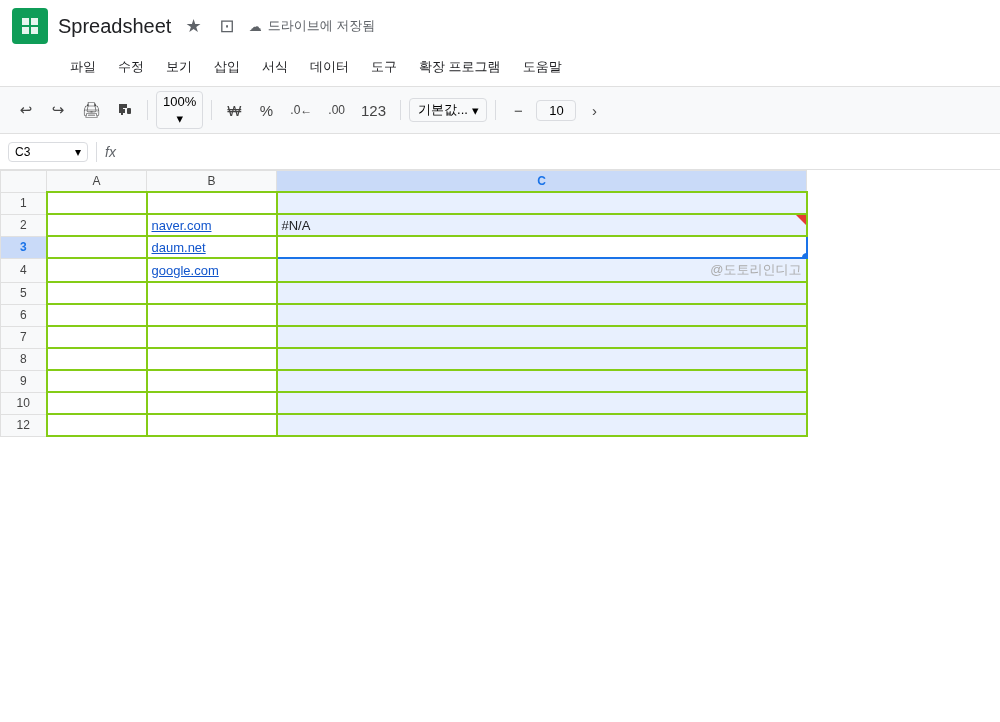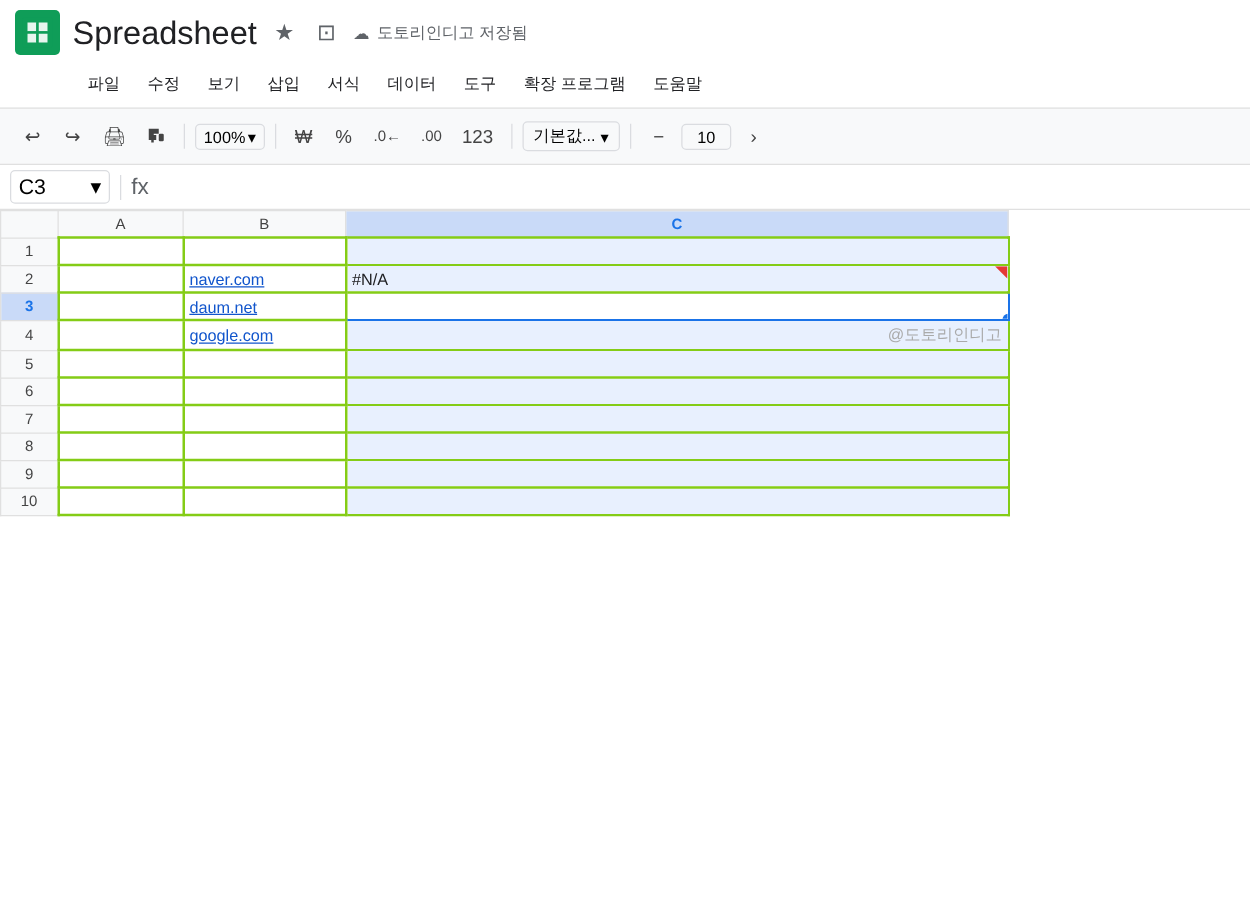--- a/index.html
+++ b/index.html
@@ -15,21 +15,21 @@
     }
     #app-logo {
       width: 36px; height: 36px;
       background: #0f9d58;
       border-radius: 4px;
       display: flex; align-items: center; justify-content: center;
       flex-shrink: 0;
     }
     #app-logo svg { width: 24px; height: 24px; }
     #title-text {
-      font-size: 26px;
+      font-size: 20px;
       font-weight: 400;
       color: #202124;
     }
     .title-icon { color: #5f6368; font-size: 18px; cursor: pointer; padding: 4px; }
     .cloud-status { display: flex; align-items: center; gap: 6px; color: #5f6368; font-size: 13px; }
 
     
     #menu-bar {
       display: flex;
       align-items: center;
@@ -66,20 +66,21 @@
       min-width: 28px;
     }
     .toolbar-separator { width: 1px; height: 20px; background: #dadce0; margin: 0 4px; }
     .zoom-select {
       display: flex; align-items: center; gap: 2px;
       padding: 2px 6px;
       border: 1px solid #dadce0;
       border-radius: 4px;
       cursor: pointer;
       font-size: 13px;
+      flex-direction: column;
     }
     .font-size-box {
       border: 1px solid #dadce0;
       border-radius: 4px;
       padding: 2px 6px;
       font-size: 13px;
       width: 40px;
       text-align: center;
     }
     .format-select {
@@ -99,26 +100,26 @@
       gap: 8px;
       border-bottom: 1px solid #e0e0e0;
       background: #fff;
       min-height: 36px;
     }
     #cell-ref {
       width: 80px;
       border: 1px solid #dadce0;
       border-radius: 4px;
       padding: 2px 6px;
-      font-size: 17px;
+      font-size: 12px;
       display: flex; align-items: center; justify-content: space-between;
       cursor: pointer;
     }
     #formula-divider { width: 1px; height: 20px; background: #dadce0; }
-    #fx-label { color: #5f6368; font-size: 18px; }
+    #fx-label { color: #5f6368; font-style: italic; font-size: 14px; }
     #formula-input { flex: 1; border: none; outline: none; font-size: 13px; }
 
     
     #grid-container {
       overflow: auto;
       height: calc(100vh - 170px);
     }
     table {
       border-collapse: collapse;
       table-layout: fixed;
@@ -222,21 +223,21 @@
       <rect x="13" y="13" width="7" height="7" fill="white" opacity="0.9"></rect>
       <line x1="11.5" y1="4" x2="11.5" y2="20" stroke="#0f9d58" stroke-width="1"></line>
       <line x1="4" y1="11.5" x2="20" y2="11.5" stroke="#0f9d58" stroke-width="1"></line>
     </svg>
   </div>
   <span id="title-text">Spreadsheet</span>
   <span class="title-icon">★</span>
   <span class="title-icon">⊡</span>
   <div class="cloud-status">
     <span>☁</span>
-    <span>도토리인디고 저장됨</span>
+    <span>드라이브에 저장됨</span>
   </div>
 </div>
 
 <div id="menu-bar">
 <div class="menu-item">파일</div>
     <div class="menu-item">수정</div>
     <div class="menu-item">보기</div>
     <div class="menu-item">삽입</div>
     <div class="menu-item">서식</div>
     <div class="menu-item">데이터</div>
@@ -359,15 +360,21 @@
           <td class="cell col-a"></td>
           <td class="cell col-b"></td>
           <td class="cell col-c" style="position: relative;"></td>
         </tr>
         <tr>
           <th class="row-header">10</th>
           <td class="cell col-a"></td>
           <td class="cell col-b"></td>
           <td class="cell col-c" style="position: relative;"></td>
         </tr>
+        <tr>
+          <th class="row-header">12</th>
+          <td class="cell col-a"></td>
+          <td class="cell col-b"></td>
+          <td class="cell col-c" style="position: relative;"></td>
+        </tr>
       </tbody>
   </table>
 </div>
 
 </body></html>

